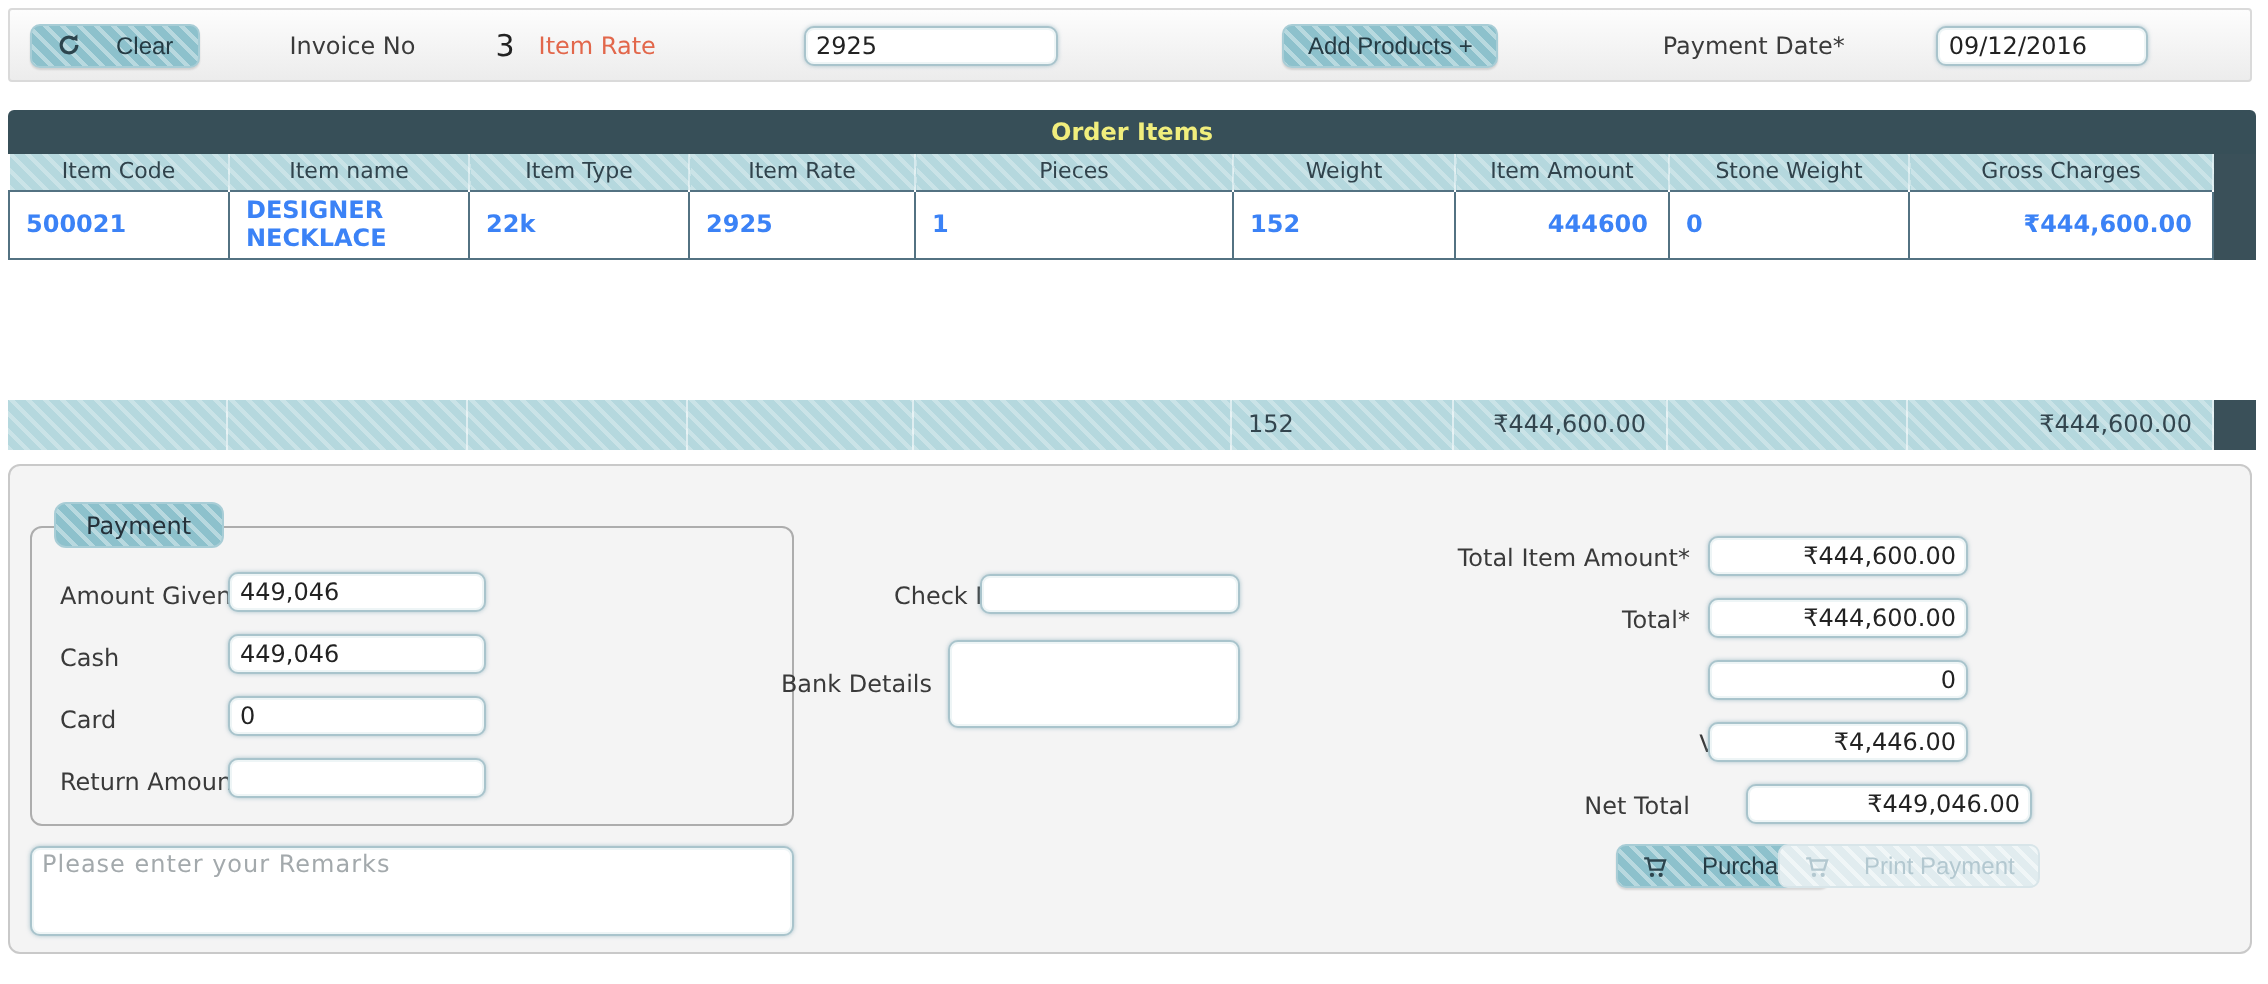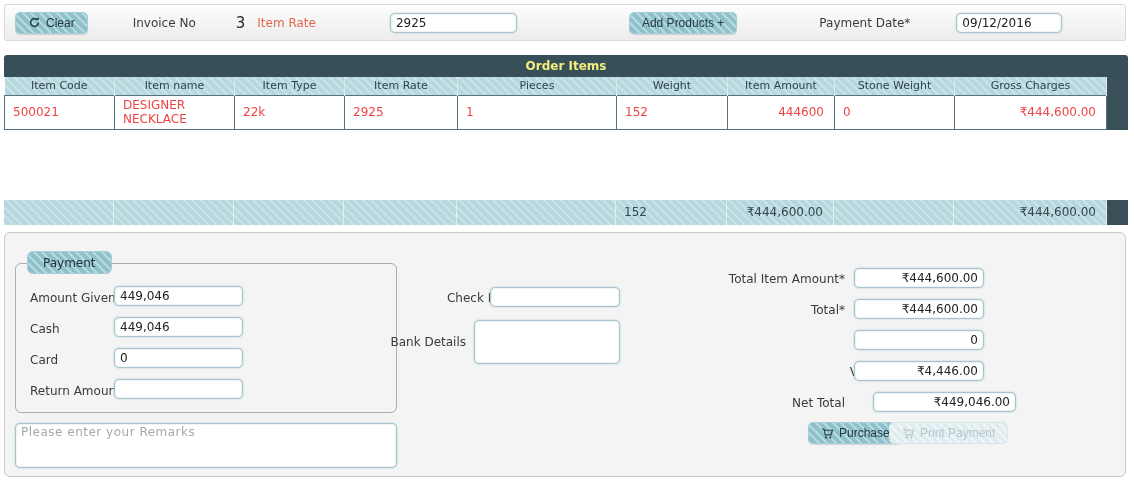--- a/index.html
+++ b/index.html
@@ -5,21 +5,21 @@
   * { box-sizing: border-box; margin: 0; padding: 0; }
   html,body { width:1134px; height:492px; background:#fff; }
   body {
     position:relative;
     font-family:"DejaVu Sans", "Liberation Sans", sans-serif;
     font-size:12px; color:#33454e;
   }
 
   
   .btn {
-    display:inline-flex; align-items:center; gap:5px;
+    display:inline-flex; align-items:center; gap:17px;
     background-color:#8dc1cc;
     background-image:repeating-linear-gradient(45deg, rgba(255,255,255,.38) 0 2px, rgba(255,255,255,0) 2px 6px);
     border:1px solid #a8cdd6; border-radius:5px;
     padding:0 12px; height:22px;
     color:#253b44; font-size:12px; cursor:pointer;
     box-shadow:0 1px 1px rgba(0,0,0,.12);
   }
   .btn.disabled {
     background-color:#e1ecef;
     background-image:repeating-linear-gradient(45deg, rgba(255,255,255,.5) 0 2px, rgba(255,255,255,0) 2px 6px);
@@ -60,21 +60,21 @@
   .table-zone { display:flex; }
   table { width:1103px; border-collapse:collapse; table-layout:fixed; }
   thead th {
     height:18px; font-weight:normal; font-size:11px; color:#31434c;
     background-color:#b5d8de;
     background-image:repeating-linear-gradient(45deg, rgba(255,255,255,.28) 0 2px, rgba(255,255,255,0) 2px 6px);
     border-right:1px solid rgba(255,255,255,.45);
   }
   tbody td {
     height:34px; border:1px solid #537282; background:#fff;
-    font-size:12px; color:#ef4444; padding:2px 8px; vertical-align:middle;
+    font-size:12px; color:#3b82f6; padding:2px 8px; vertical-align:middle;font-weight:bold;
   }
   td.num { text-align:right; padding-right:10px; }
   .scroll-strip { width:21px; background:#3a5059; }
 
   
   .summary-bar { position:absolute; left:4px; top:200px; width:1124px; height:25px; display:flex; }
   .sum-cell {
     height:25px; line-height:25px; font-size:12px; color:#33454e;
     border-right:1px solid rgba(255,255,255,.55); padding:0 8px;
   }

